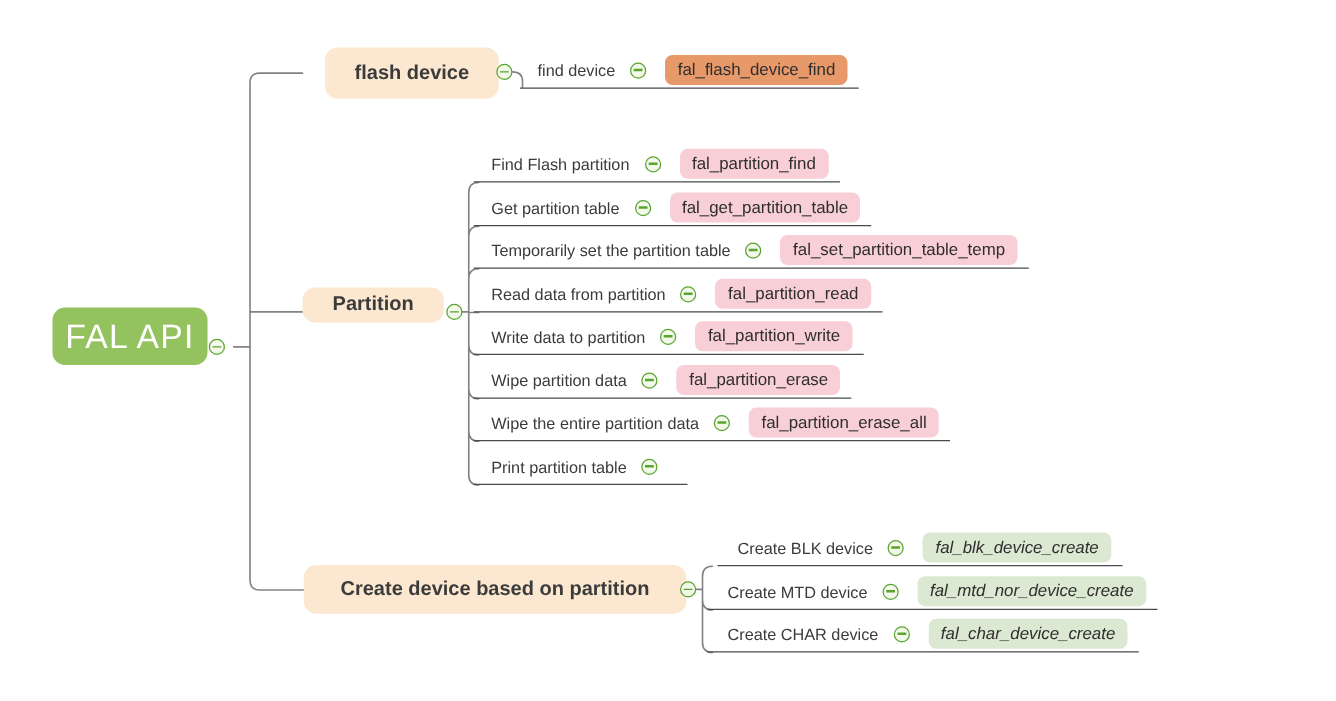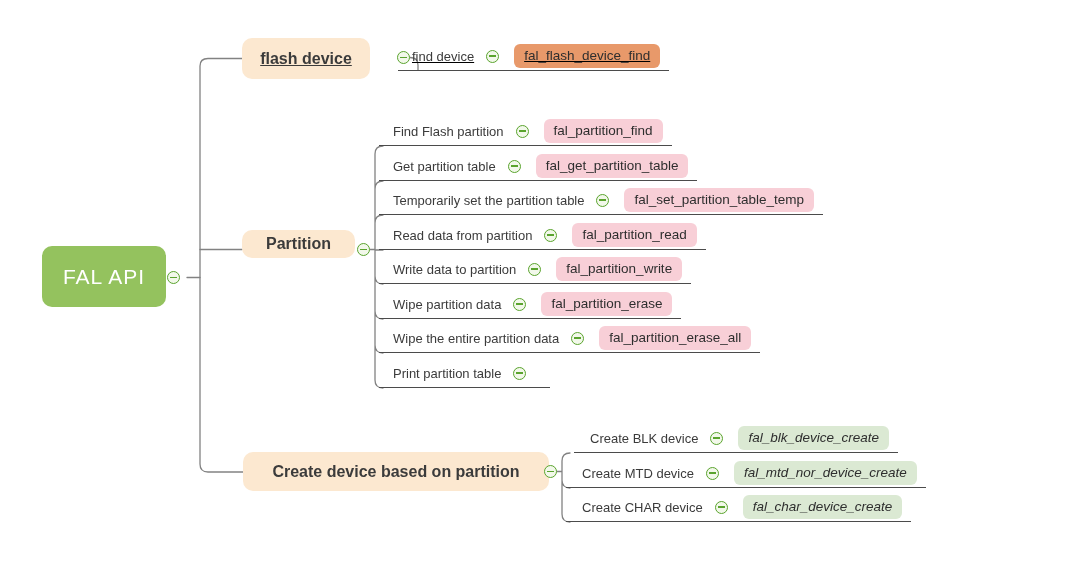--- a/index.html
+++ b/index.html
@@ -4,25 +4,25 @@
 <style>
   html,body{margin:0;padding:0;background:#ffffff;}
   body{width:1069px;height:561px;position:relative;overflow:hidden;
        font-family:"Liberation Sans",sans-serif;}
   .stage{position:absolute;inset:0;}
   svg.lines{position:absolute;left:0;top:0;z-index:0;}
   svg.lines path{fill:none;stroke:#828282;stroke-width:1.3;stroke-linecap:round;}
 
   .node{position:absolute;display:flex;align-items:center;justify-content:center;
         box-sizing:border-box;z-index:2;white-space:nowrap;}
-  .root{left:42px;top:246px;width:124px;height:61px;background:#94c25e;
-        border-radius:10px;color:#ffffff;font-size:21px;letter-spacing:1px;}
+  .root{left:42px;top:246px;width:124px;height:46px;background:#94c25e;
+        border-radius:10px;color:#ffffff;font-size:27px;letter-spacing:1px;}
   .branch{background:#fce8d0;border-radius:10px;color:#3b3b3b;
           font-size:16px;font-weight:bold;}
-  #b-flash{left:242px;top:38px;width:128px;height:41px;text-decoration:underline;}
+  #b-flash{left:260px;top:38px;width:139px;height:41px;}
   #b-partition{left:242px;top:230px;width:113px;height:28px;}
   #b-create{left:243px;top:452px;width:306px;height:39px;}
 
   .row{position:absolute;display:flex;align-items:center;height:28px;
        border-bottom:1.5px solid #4b4b4b;padding:0 9px 0 14px;z-index:1;
        white-space:nowrap;box-sizing:content-box;}
   .row.cre{padding-left:16px;}
   .row .lbl{font-size:13px;color:#3b3b3b;margin-right:12px;}
   .row .minus{margin-right:15px;}
   .leaf{border-radius:6px;padding:4px 10px 5px;font-size:13.5px;color:#2e2e2e;}
@@ -34,21 +34,21 @@
          background:#f2f8ea;position:relative;box-sizing:border-box;flex:0 0 13px;}
   .minus::after{content:"";position:absolute;left:2px;right:2px;top:50%;
          margin-top:-0.75px;height:1.5px;background:#5aa42e;}
   .minus.abs{position:absolute;z-index:3;}
   #m-root{left:167px;top:271px;}
   #m-flash{left:397px;top:51px;}
   #m-partition{left:357px;top:243px;}
   #m-create{left:544px;top:465px;}
 
   
-  #r-f0{left:398px;top:42px;text-decoration:underline;}
+  #r-f0{left:416px;top:42px;}
   #r-p0{left:379px;top:117px;}
   #r-p1{left:379px;top:152px;}
   #r-p2{left:379px;top:186px;}
   #r-p3{left:379px;top:221px;}
   #r-p4{left:379px;top:255px;}
   #r-p5{left:379px;top:290px;}
   #r-p6{left:379px;top:324px;}
   #r-p7{left:379px;top:359px;}
   #r-c0{left:574px;top:424px;}
   #r-c1{left:566px;top:459px;}

